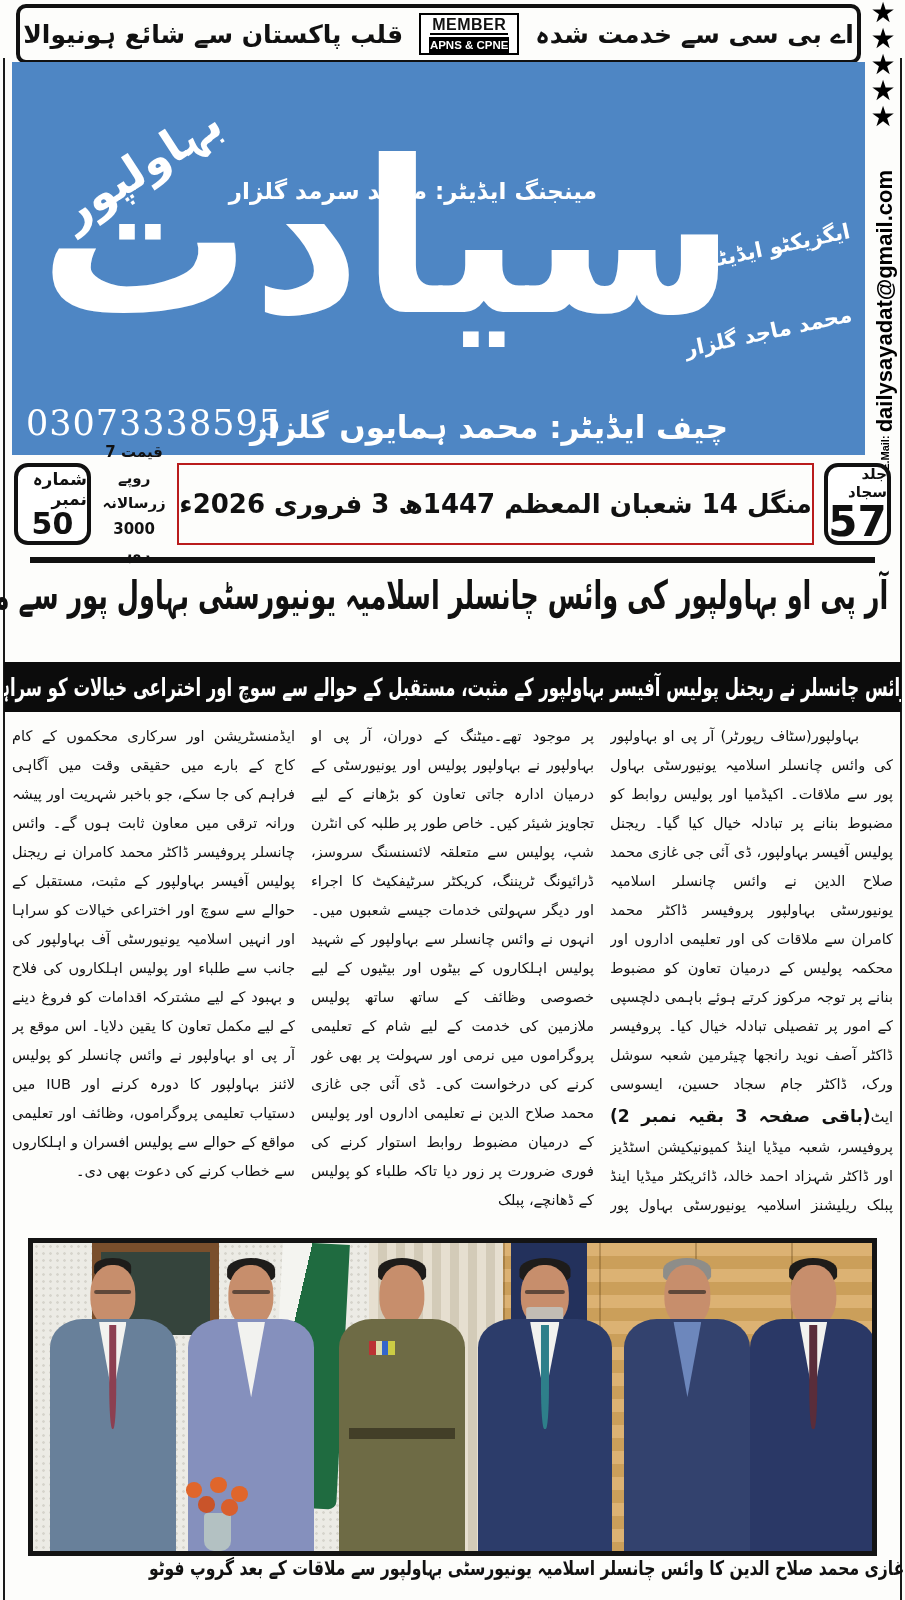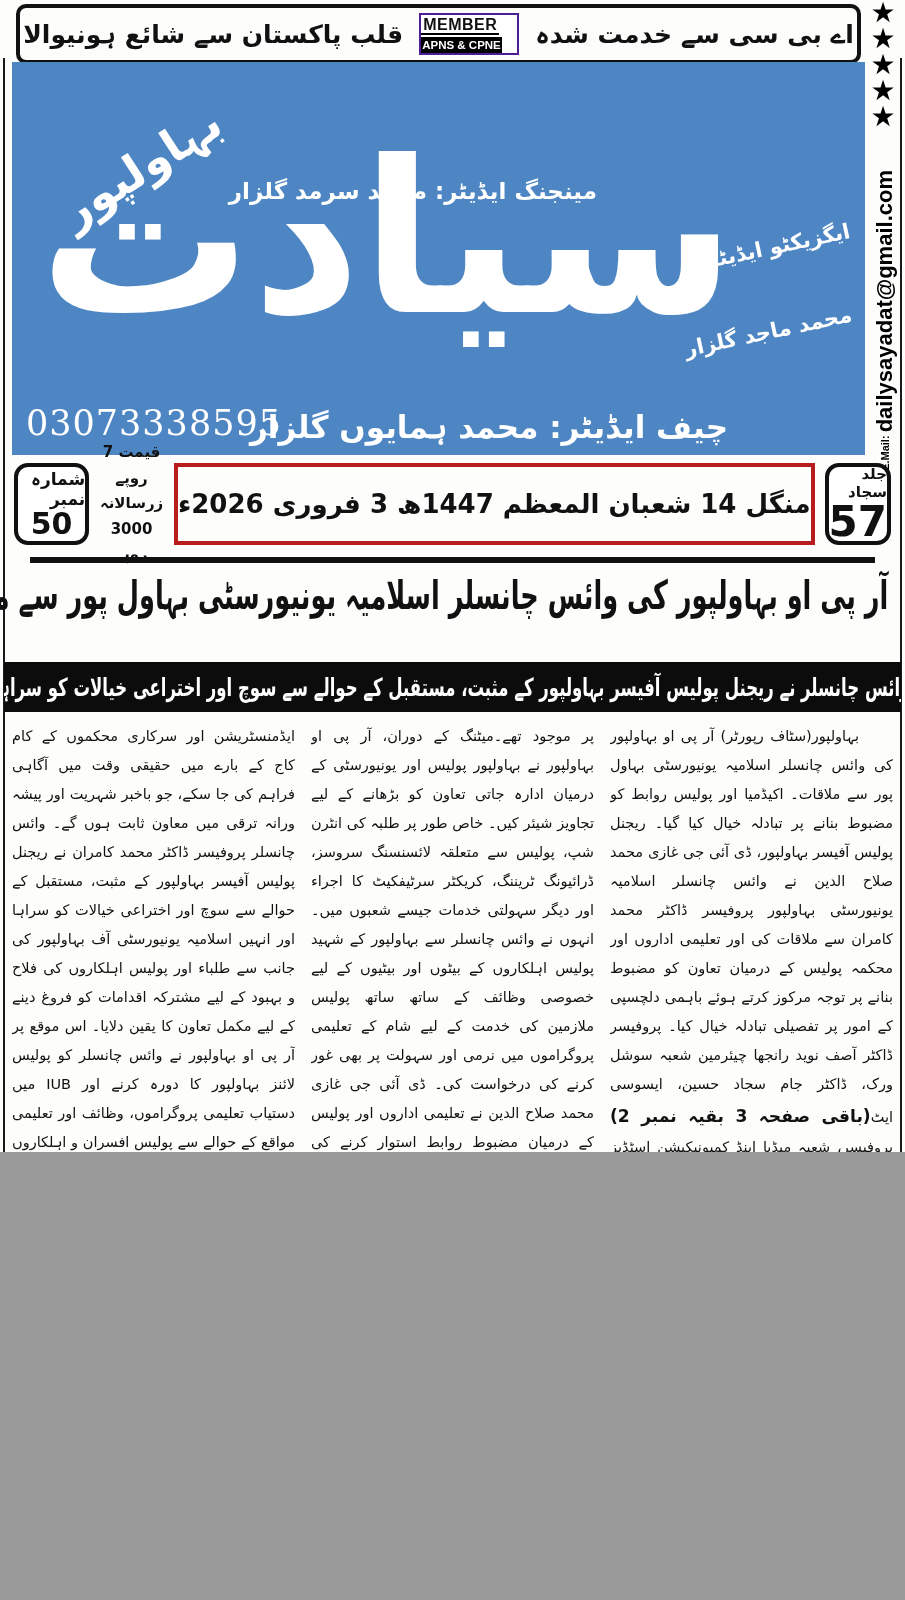--- a/index.html
+++ b/index.html
@@ -1,25 +1,25 @@
 <!DOCTYPE html>
 <html><head>
 <meta charset="utf-8">
 <style>
   html,body{margin:0;padding:0;background:#9a9a9a;}
-  .page{position:relative;width:905px;height:1152px;background:#fdfdfb;overflow:hidden;
+  .page{position:relative;width:905px;height:1600px;background:#fdfdfb;overflow:hidden;
         font-family:"DejaVu Sans",sans-serif;color:#111;margin:0 auto;}
   .edge{position:absolute;top:58px;bottom:0;width:2px;background:#1a1a1a;}
   .edge.l{left:3px}.edge.r{right:3px}
 
   
   .banner{position:absolute;top:4px;left:16px;right:44px;height:52px;border:4px solid #111;
           border-radius:10px;display:flex;align-items:center;justify-content:center;gap:16px;direction:ltr;}
   .banner .ur-big{font-weight:bold;font-size:25px;white-space:nowrap;direction:rtl;}
-  .member{width:96px;flex:0 0 auto;border:2px solid #4c1d95;background:#fff;}
+  .member{width:96px;flex:0 0 auto;border:2px solid #000000;text-align:center;background:#fff;}
   .member .m-top{font-family:"Liberation Sans",sans-serif;font-weight:bold;font-size:16px;
                  letter-spacing:.5px;border-bottom:2px solid #000;padding:0 2px;}
   .member .m-bot{font-family:"Liberation Sans",sans-serif;font-weight:bold;font-size:11.5px;
                  background:#000;color:#fff;padding:2px 1px;}
   .stars{position:absolute;top:0;right:4px;width:36px;font-size:28px;line-height:.93;
          word-break:break-all;text-align:center;color:#000;}
 
   
   .masthead{position:absolute;top:62px;left:12px;right:40px;height:393px;background:#4e86c4;color:#fff;}
   .mh-daily{position:absolute;top:26px;right:22px;font-size:58px;font-weight:bold;direction:rtl;}
@@ -46,21 +46,21 @@
 
   
   .datebar{position:absolute;top:463px;left:14px;right:14px;height:82px;display:flex;gap:10px;direction:ltr;}
   .db-box{border:4px solid #111;border-radius:14px;display:flex;flex-direction:column;
           align-items:center;justify-content:center;background:#fff;}
   .db-issue{width:112px;}
   .db-issue .lbl{font-size:17px;font-weight:bold;direction:rtl;}
   .db-issue .num{font-size:30px;font-weight:bold;line-height:1;}
   .db-price{width:108px;display:flex;flex-direction:column;justify-content:center;text-align:center;
             direction:rtl;font-size:15px;font-weight:bold;line-height:1.7;}
-  .db-date{flex:1;border:4px solid #b91c1c;display:flex;align-items:center;justify-content:center;
+  .db-date{flex:1;border:2px solid #b91c1c;display:flex;align-items:center;justify-content:center;
            font-size:26px;font-weight:bold;direction:rtl;white-space:nowrap;}
   .db-volume{width:96px;}
   .db-volume .lbl{font-size:15px;font-weight:bold;direction:rtl;}
   .db-volume .num{font-size:42px;font-weight:bold;line-height:1;}
 
   
   .rule{position:absolute;top:557px;left:30px;right:30px;height:6px;background:#111;}
   .headline{position:absolute;top:572px;left:50%;width:1360px;transform:translateX(-50%) scaleX(.64);
             transform-origin:center top;text-align:center;direction:rtl;font-size:40px;font-weight:bold;
             white-space:nowrap;}

